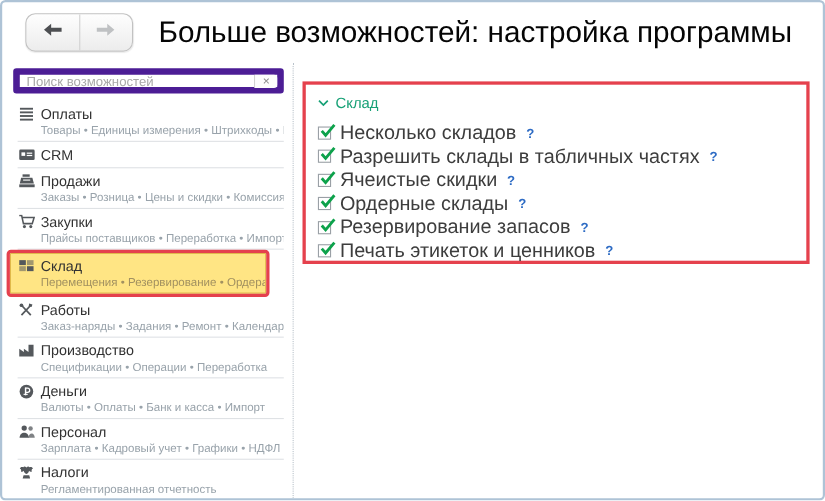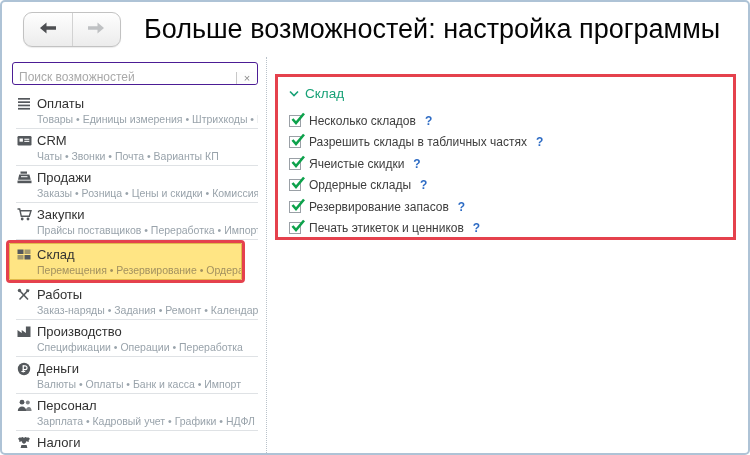--- a/index.html
+++ b/index.html
@@ -15,22 +15,22 @@
   .nav-buttons{margin-left:21px; width:98px; height:35px; border:1px solid #c2c2c2;
     border-radius:9px; background:linear-gradient(#fefefe,#ececec); display:flex; overflow:hidden;
     box-shadow:0 1px 1px rgba(0,0,0,0.08);}
   .nav-btn{flex:1; display:flex; align-items:center; justify-content:center; cursor:pointer;}
   .nav-btn + .nav-btn{border-left:1px solid #d2d2d2;}
   .back-arrow{color:#4d4f52;} .fwd-arrow{color:#bfc1c3;}
   .page-title{margin-left:23px; font-size:27px; color:#050505; white-space:nowrap; letter-spacing:0;}
   
   .content{display:flex; height:398px;}
   .sidebar{width:265px; border-right:1px dotted #b9c2ca; padding-top:3px; overflow:hidden;}
-  .search-wrap{margin:2px 8px 7px 10px; height:23px; border:1px solid #4c1d95; border-radius:3px;
-    display:flex; align-items:flex-end; background:#fff;}
+  .search-wrap{margin:2px 8px 7px 10px; height:23px; border:6px solid #4c1d95; border-radius:3px;
+    display:flex; align-items:center; background:#fff;}
   .search-input{flex:1; border:0; outline:none; padding:0 6px; font-size:12px; color:#333;
     font-family:"Liberation Sans", sans-serif; background:transparent;}
   .search-input::placeholder{color:#a9a9a9;}
   .search-clear{width:21px; border-left:1px solid #c8c8c8; background:#fdfdfd; color:#8b8b8b;
     font-size:11px; display:flex; align-items:center; justify-content:center; cursor:pointer;
     border-radius:0 3px 3px 0;}
   .nav-group{margin:0 8px 0 14px; padding:3px 0 3px 0; border-bottom:1px solid #dfe2e5; cursor:pointer;}
   .nav-main{display:flex; align-items:center; height:17px; font-size:13px; color:#323232;}
   .nav-main .icon{width:16px; height:14px; margin-right:5px; color:#54585c; flex:0 0 16px;
     display:inline-flex; align-items:center; justify-content:center;}
@@ -44,21 +44,21 @@
   .annotation-box{margin:17px 12px 0 8px; border:3px solid var(--red); padding:9px 6px 8px 11px;
     height:166px;}
   .section-header{display:flex; align-items:center; color:var(--green); font-size:13.5px; cursor:pointer;}
   .section-header .chev{margin-right:6px; display:inline-flex;}
   .options{margin-top:9px;}
   .check-row{display:flex; align-items:center; height:21.5px;}
   .check-row.indent{}
   .checkbox{position:relative; width:12px; height:12px; border:1px solid #9aa0a6; background:#fff;
     margin-right:8px; flex:0 0 12px; cursor:pointer;}
   .checkbox svg{position:absolute; left:0px; top:-4px; overflow:visible;}
-  .check-label{font-size:12px; color:#3d3d3d;}
+  .check-label{font-size:18px; color:#3d3d3d;}
   .help{margin-left:9px; color:var(--help); font-size:12px; font-weight:bold; cursor:pointer;}
 </style>
 </head>
 <body>
 
 <div class="window">
 
   <div class="topbar">
     <div class="nav-buttons">
       <div class="nav-btn">
@@ -111,21 +111,20 @@
           <span class="icon">
             <svg width="15" height="13" viewBox="0 0 15 13">
                 <rect x="0.5" y="2" width="14" height="9.5" rx="1.2" fill="currentColor"></rect>
                 <rect x="2.5" y="4.5" width="3.4" height="3.2" fill="#fff"></rect>
                 <rect x="7.3" y="4.7" width="5" height="1.1" fill="#fff"></rect>
                 <rect x="7.3" y="6.8" width="5" height="1.1" fill="#fff"></rect>
               </svg>
           </span>
           <span>CRM</span>
         </div>
-        <div class="nav-sub">Чаты • Звонки • Почта • Варианты КП</div>
       </div>
 
       <div class="nav-group">
         <div class="nav-main">
           <span class="icon">
             <svg width="15" height="13" viewBox="0 0 15 13">
                 <g fill="currentColor">
                   <rect x="3.5" y="0.5" width="6.5" height="2.2"></rect>
                   <path d="M2.2 3.6 h10.2 l1.4 5.2 H1 z"></path>
                   <rect x="0.5" y="9.6" width="14" height="2.6"></rect>

